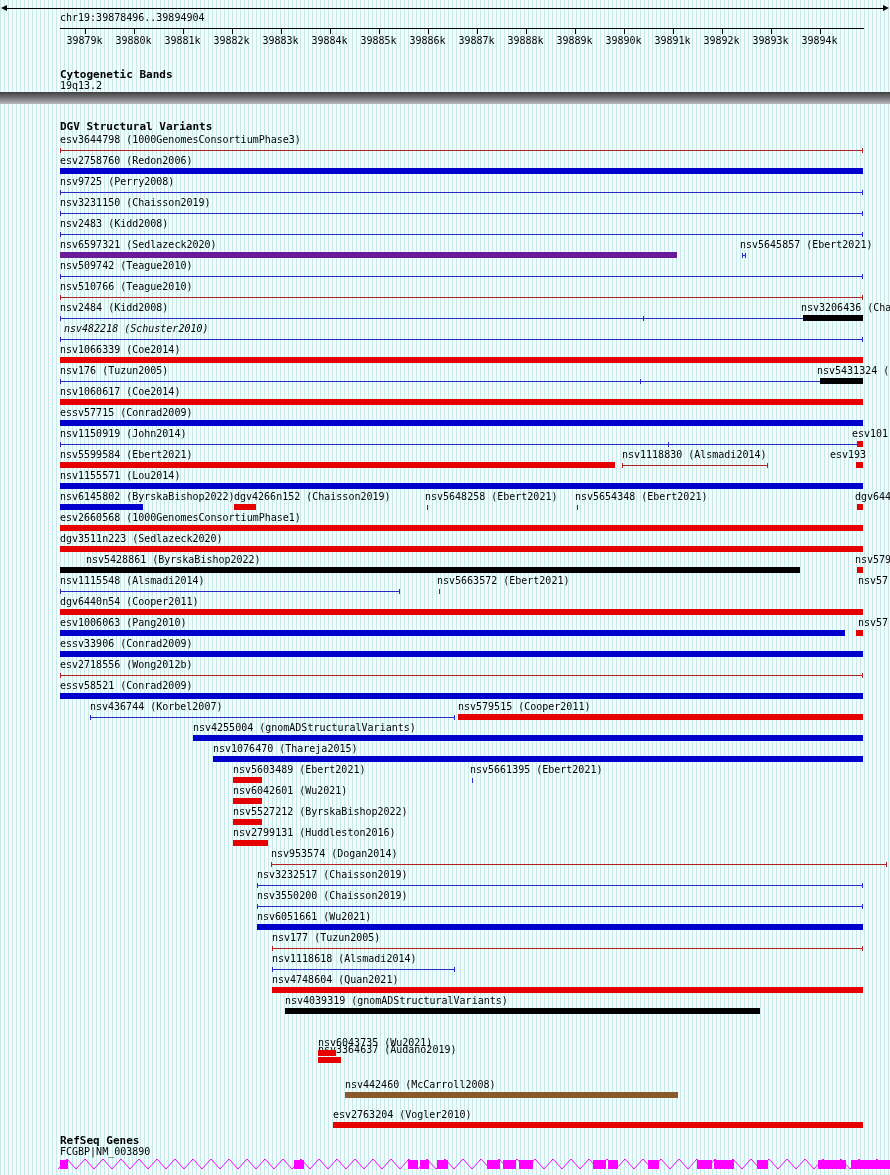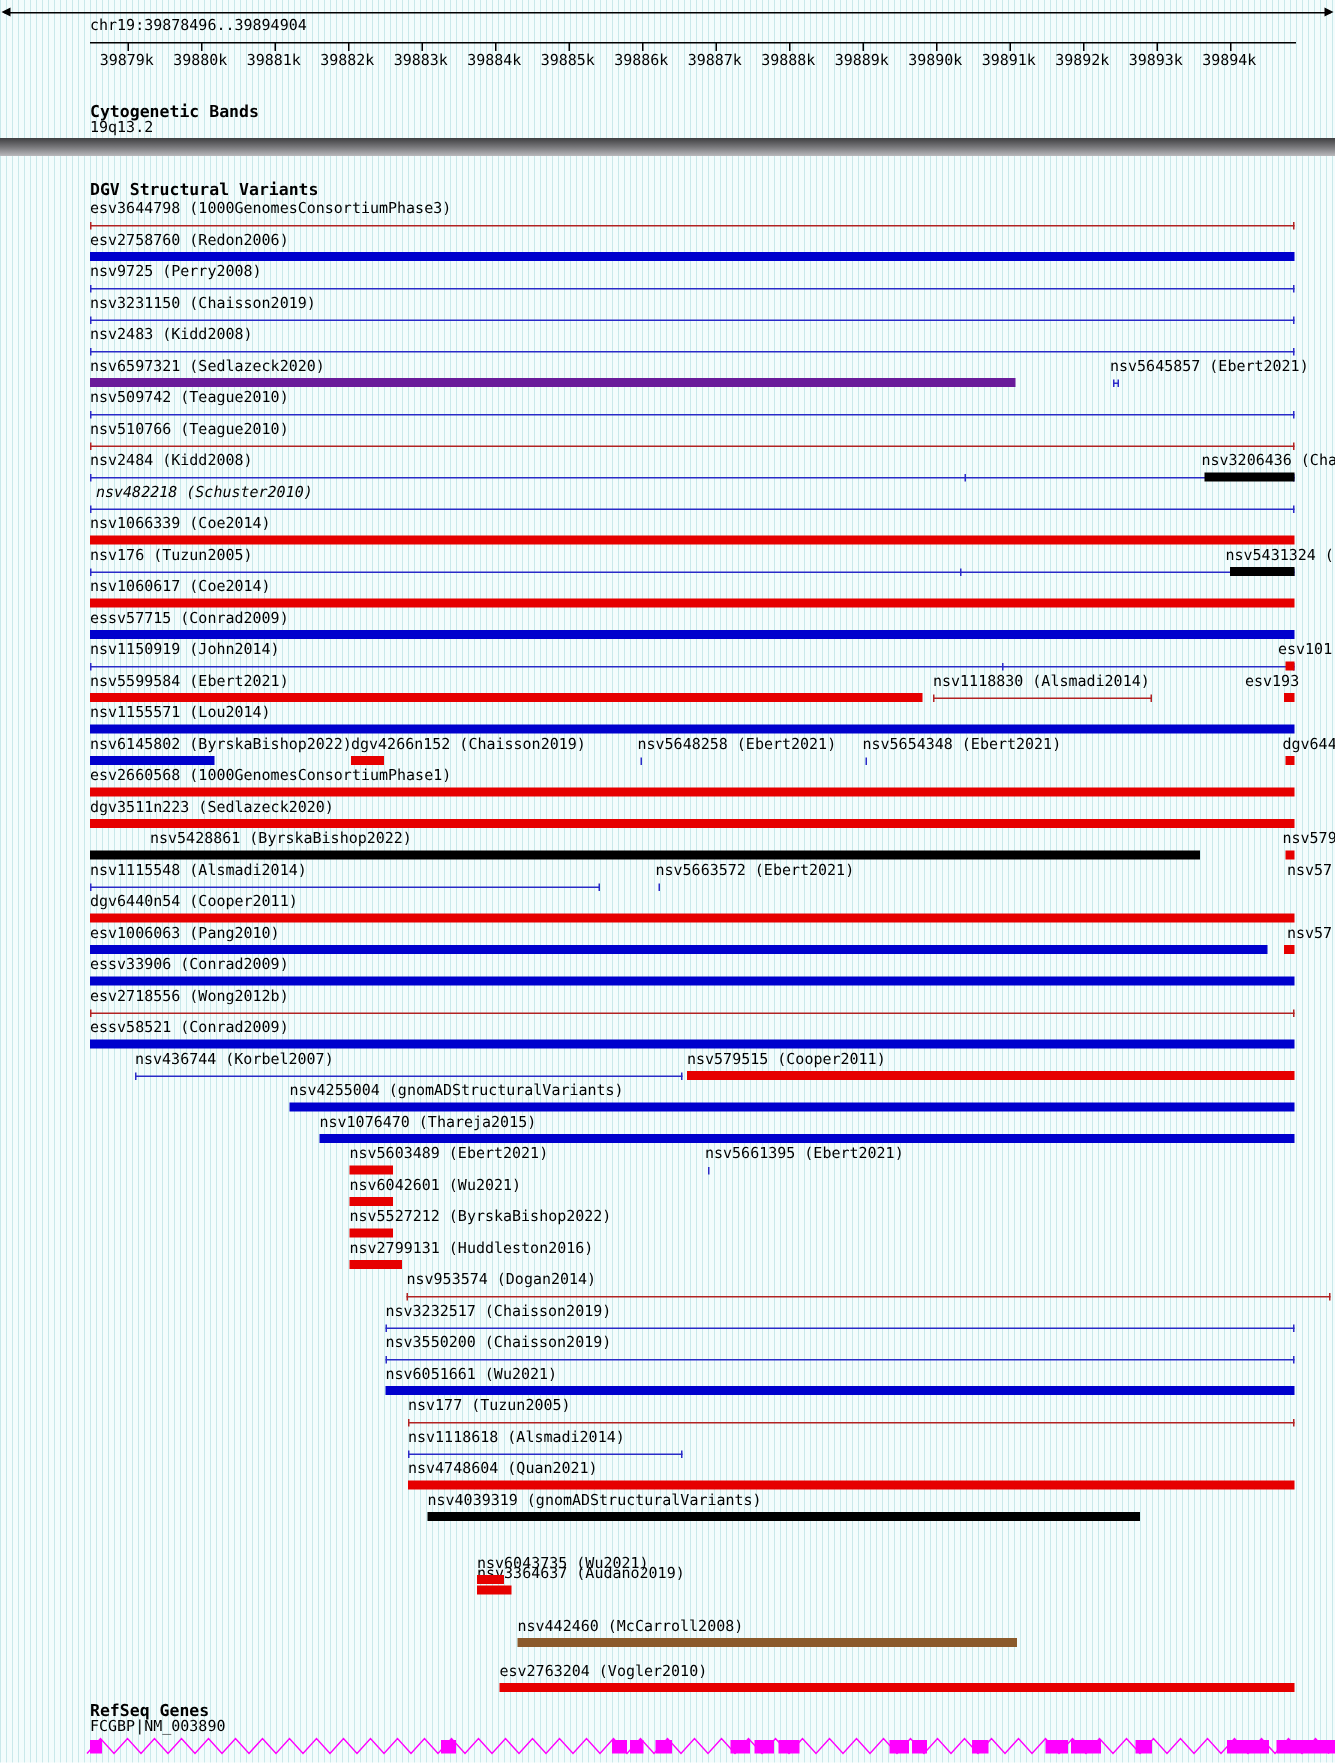--- a/index.html
+++ b/index.html
@@ -203,21 +203,21 @@
       </div>
       <div class="vrow" style="top: 511px; text-align: center;">
         <span class="vlabel" style="left: 60px;">esv2660568 (1000GenomesConsortiumPhase1)</span>
         <div class="bar-thick" style="left: 60px; width: 803px; background: rgb(230, 0, 0);"></div>
       </div>
       <div class="vrow" style="top: 532px;">
         <span class="vlabel" style="left: 60px;">dgv3511n223 (Sedlazeck2020)</span>
         <div class="bar-thick" style="left: 60px; width: 803px; background: rgb(230, 0, 0);"></div>
       </div>
       <div class="vrow" style="top: 553px;">
-        <span class="vlabel" style="left: 64px; padding-left: 36px;">nsv5428861 (ByrskaBishop2022)</span>
+        <span class="vlabel" style="left: 50px; padding-left: 36px;">nsv5428861 (ByrskaBishop2022)</span>
         <div class="bar-thick" style="left: 60px; width: 740px; background: rgb(0, 0, 0);"></div>
         <span class="vlabel" style="left: 855px;">nsv579</span>
         <div class="bar-thick" style="left: 857px; width: 6px; background: rgb(230, 0, 0);"></div>
       </div>
       <div class="vrow" style="top: 574px;">
         <span class="vlabel" style="left: 60px;">nsv1115548 (Alsmadi2014)</span>
         <div class="bar-thin" style="left: 60px; width: 340px; background: rgb(42, 42, 200);"></div>
         <div class="bar-tick" style="left: 60px; background: rgb(42, 42, 200);"></div>
         <div class="bar-tick" style="left: 399px; background: rgb(42, 42, 200);"></div>
         <span class="vlabel" style="left: 437px;">nsv5663572 (Ebert2021)</span>

